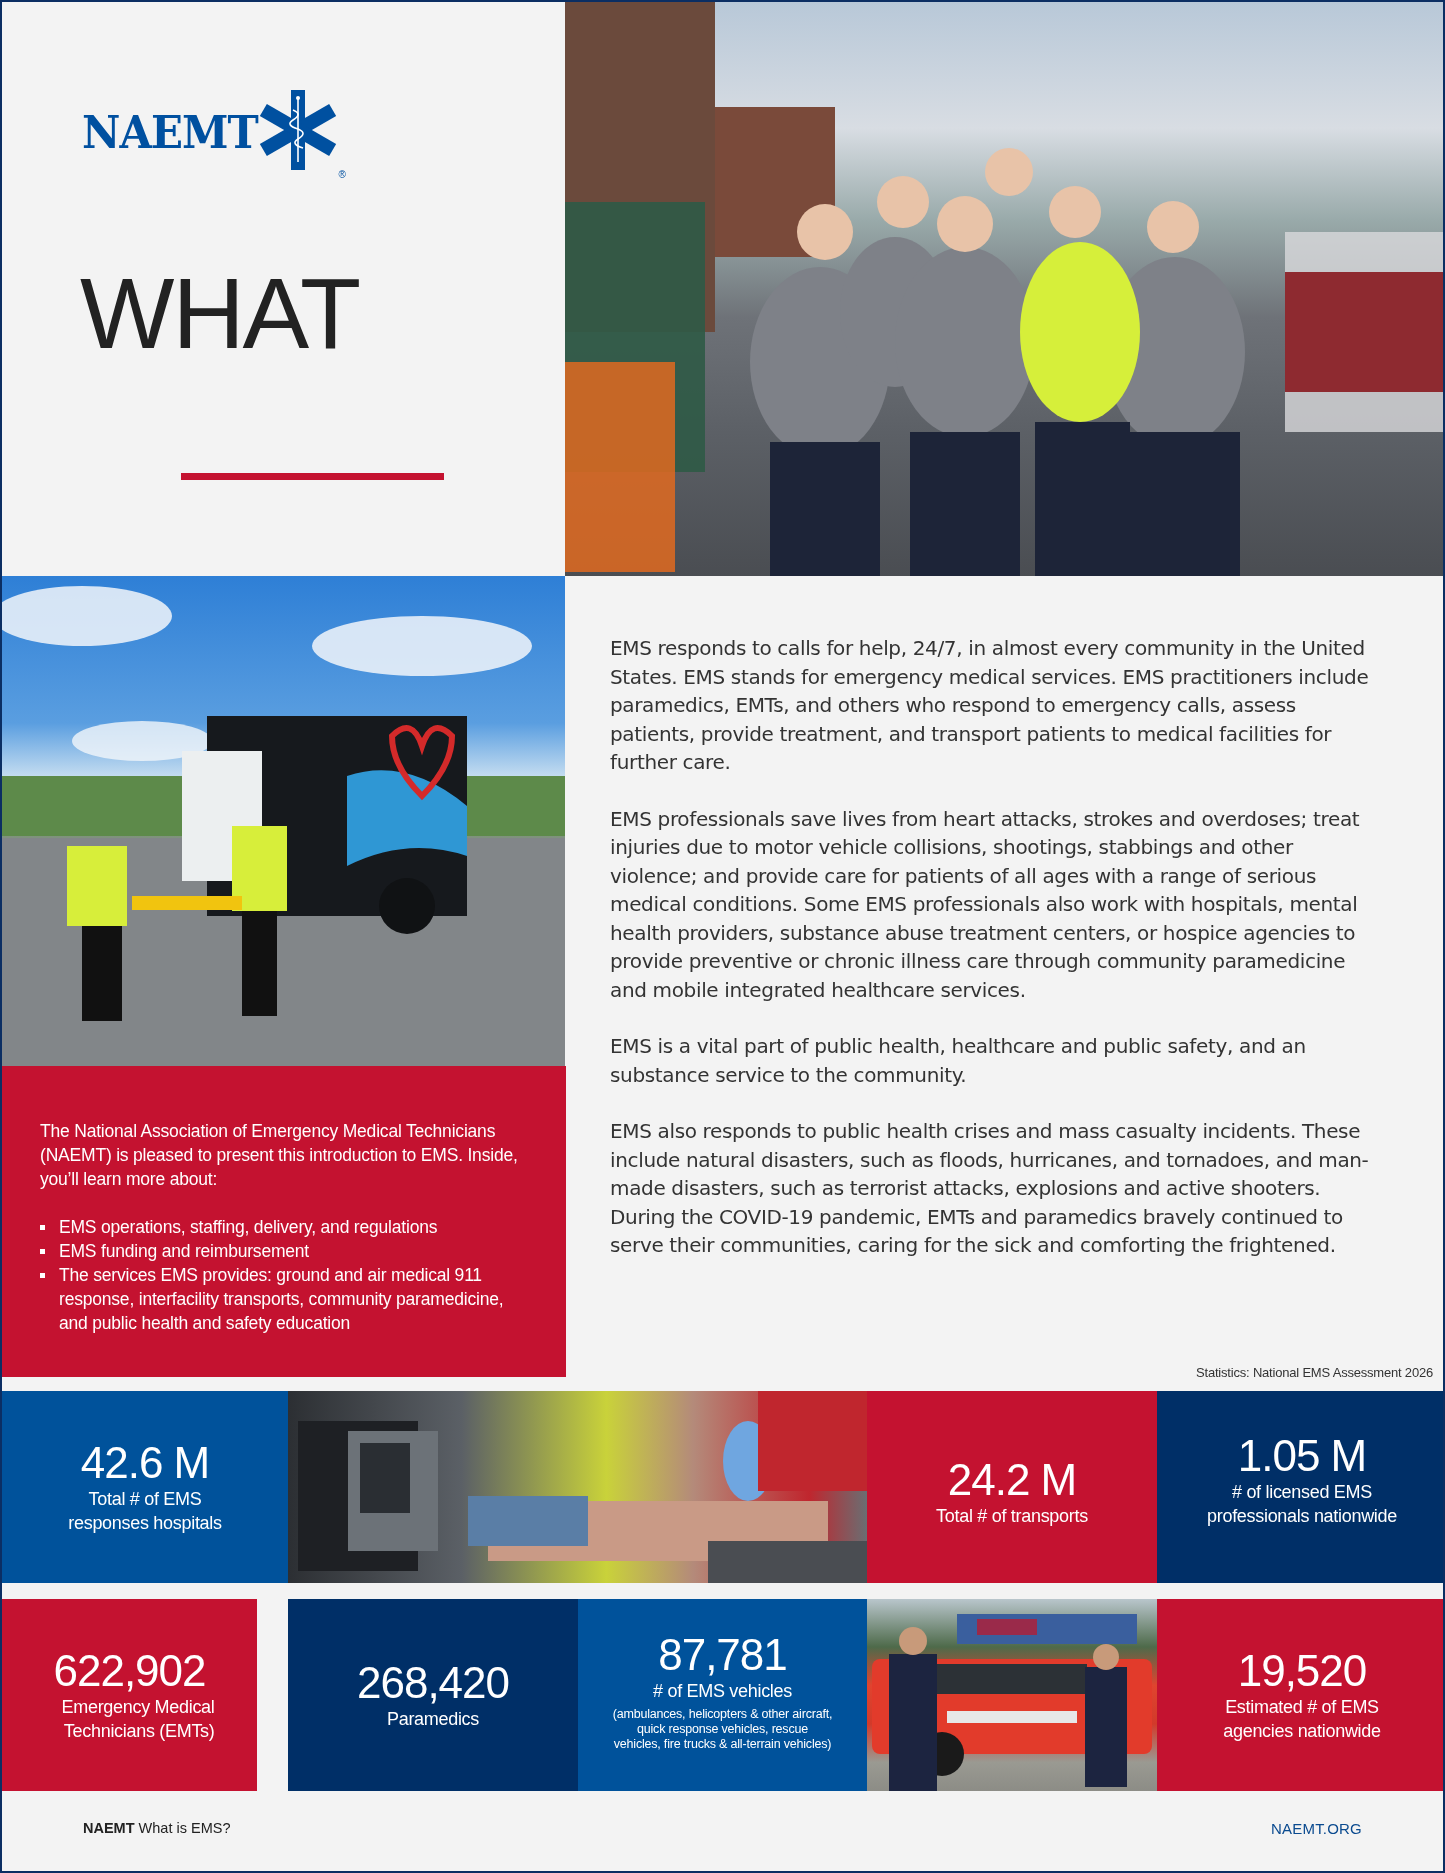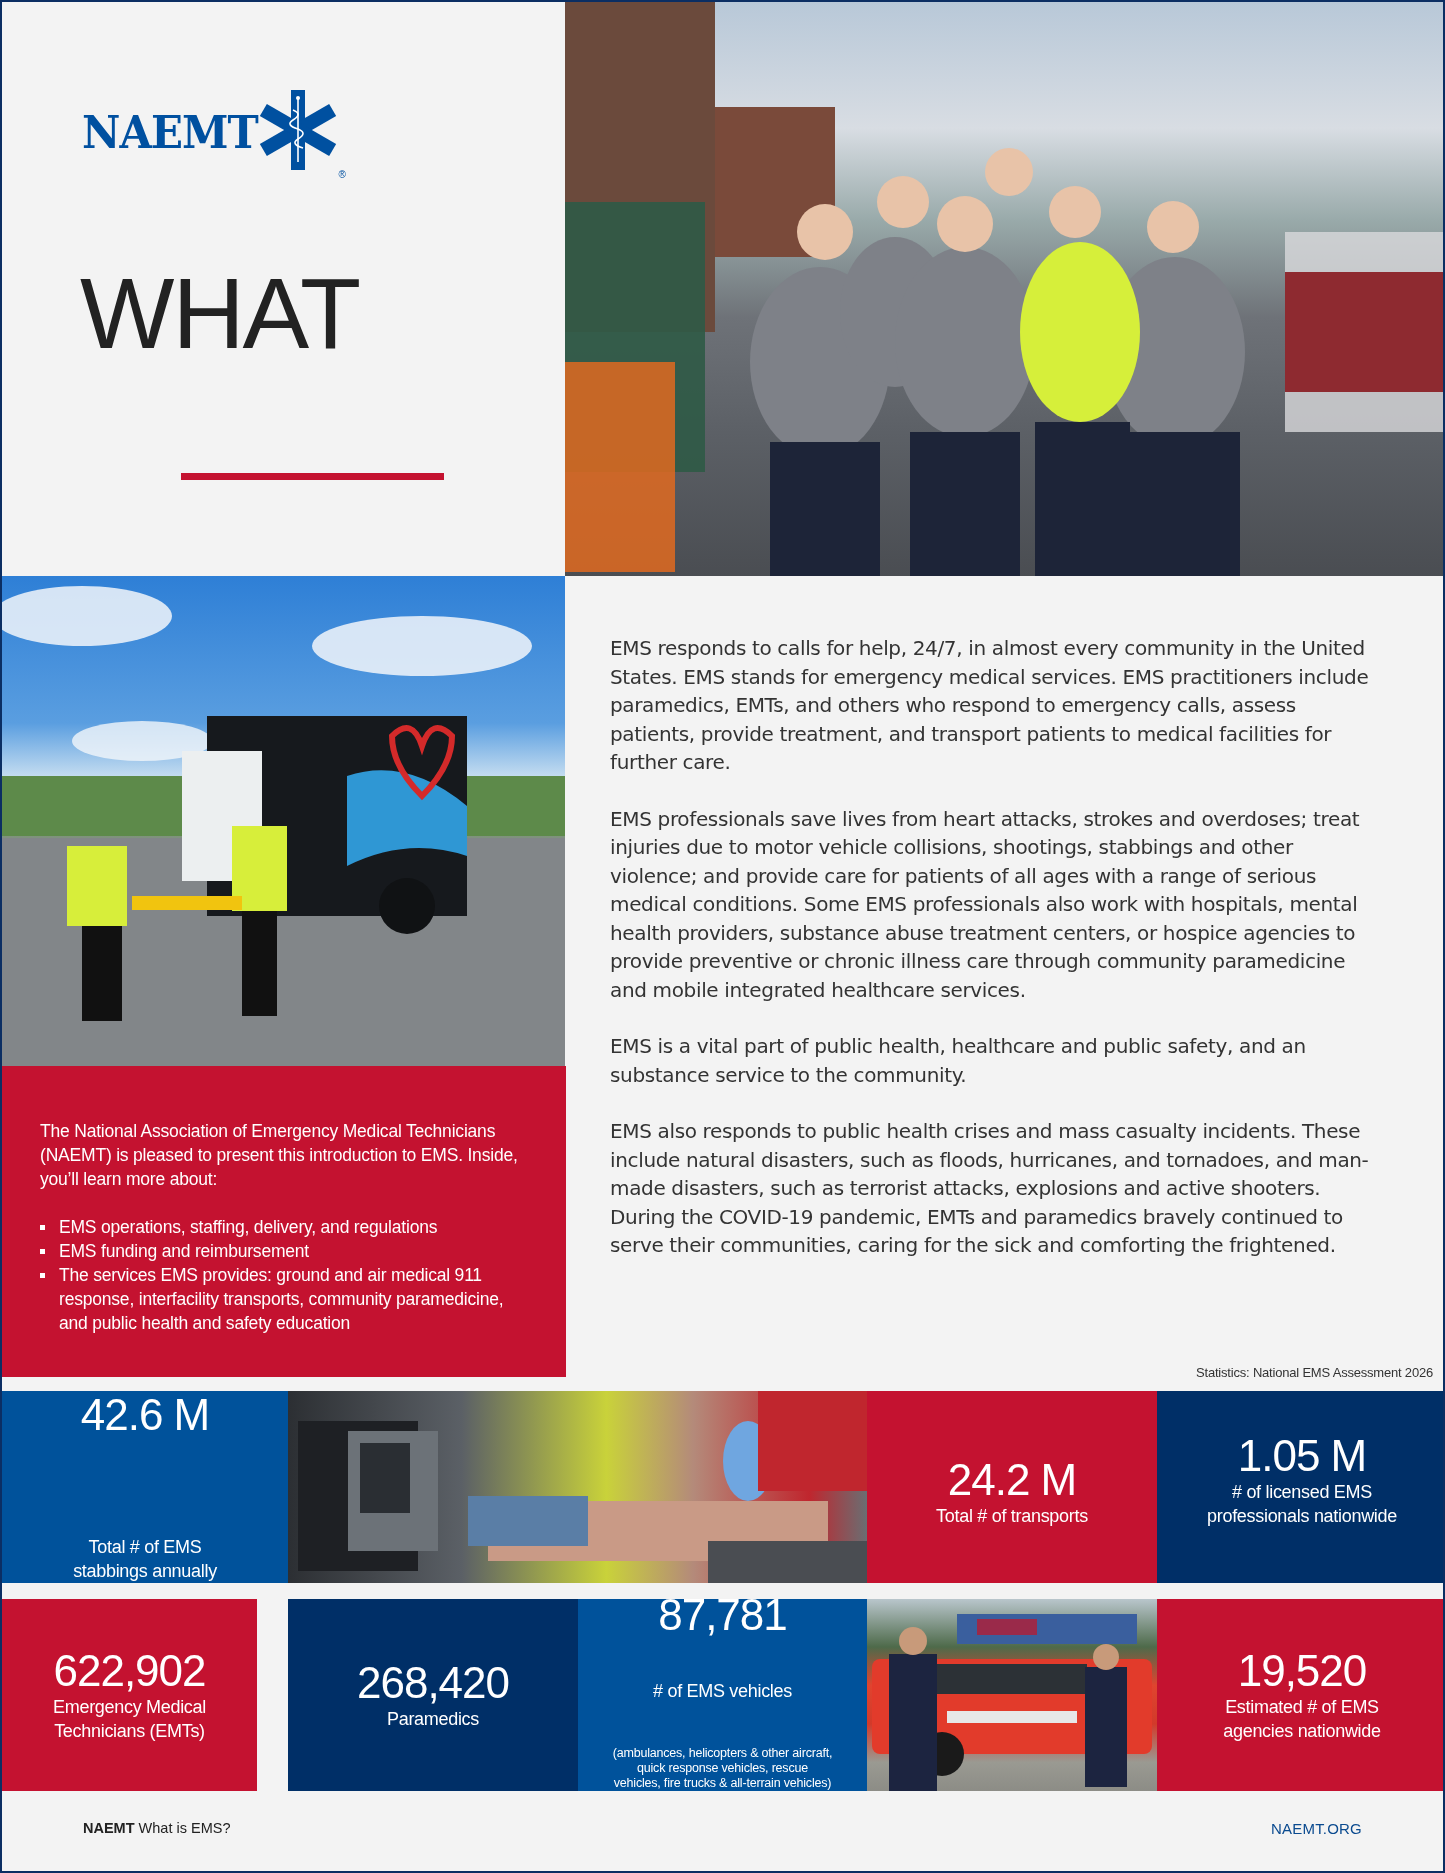--- a/index.html
+++ b/index.html
@@ -43,21 +43,21 @@
   .body-col { position: absolute; left: 608px; top: 632px; width: 760px; color: #333; font-family: "DejaVu Sans", sans-serif; }
   .body-col p { font-size: 20px; line-height: 28.5px; letter-spacing: -0.35px; margin-bottom: 28px; }
   .body-col .callout { font-family: "Liberation Sans", sans-serif; font-weight: 700; color: #c41230; font-size: 22px; letter-spacing: -0.4px; line-height: 28px; margin-top: -4px; margin-bottom: 28px; }
   .stats-source { position: absolute; right: 10px; top: 1363px; font-size: 13px; color: #333; letter-spacing: -0.2px; }
 
   
   .tile { position: absolute; color: #fff; text-align: center; display: flex; flex-direction: column; justify-content: center; align-items: center; font-family: "Liberation Sans", sans-serif; }
   .tile .num { font-size: 44px; font-weight: 300; line-height: 48px; letter-spacing: -1px; }
   .tile .lbl { font-size: 18px; line-height: 24px; letter-spacing: -0.3px; }
   .tile .sub { font-size: 12.5px; line-height: 15px; letter-spacing: -0.2px; margin-top: 6px; }
-  .bg-blue { background: #00529b; justify-content: space-between; }
+  .bg-blue { background: #00529b; }
   .bg-navy { background: #002f67; }
   .bg-red { background: #c41230; }
 
   
   .footer-left { position: absolute; left: 81px; top: 1818px; font-size: 14.5px; color: #222; }
   .footer-left b { font-weight: 700; }
   .footer-right { position: absolute; left: 1269px; top: 1818px; font-size: 15px; color: #0a4a8f; letter-spacing: 0.2px; }
 </style>
 </head>
 <body>
@@ -153,21 +153,21 @@
     <p>EMS responds to calls for help, 24/7, in almost every community in the United States. EMS stands for emergency medical services. EMS practitioners include paramedics, EMTs, and others who respond to emergency calls, assess patients, provide treatment, and transport patients to medical facilities for further care.</p>
     <p>EMS professionals save lives from heart attacks, strokes and overdoses; treat injuries due to motor vehicle collisions, shootings, stabbings and other violence; and provide care for patients of all ages with a range of serious medical conditions. Some EMS professionals also work with hospitals, mental health providers, substance abuse treatment centers, or hospice agencies to provide preventive or chronic illness care through community paramedicine and mobile integrated healthcare services.</p>
     <p>EMS is a vital part of public health, healthcare and public safety, and an substance service to the community.</p>
     <p>EMS also responds to public health crises and mass casualty incidents. These include natural disasters, such as floods, hurricanes, and tornadoes, and man-made disasters, such as terrorist attacks, explosions and active shooters. During the COVID-19 pandemic, EMTs and paramedics bravely continued to serve their communities, caring for the sick and comforting the frightened.</p>
   </div>
 
   <div class="stats-source">Statistics: National EMS Assessment 2026</div>
 
   <div class="tile bg-blue" style="left:0;top:1389px;width:286px;height:192px;">
     <div class="num">42.6 M</div>
-    <div class="lbl" style="width:170px;">Total # of EMS stabbings annually</div>
+    <div class="lbl" style="width:170px;">Total # of EMS responses hospitals</div>
   </div>
   <div class="photo photo-cpr" title="Responder performing CPR with defibrillator beside ambulance">
     <svg viewBox="0 0 579 192" preserveAspectRatio="none">
       <rect x="10" y="30" width="120" height="150" fill="#1e2024"></rect>
       <rect x="60" y="40" width="90" height="120" fill="#6c7278"></rect>
       <rect x="72" y="52" width="50" height="70" fill="#2a2e33"></rect>
       <rect x="200" y="110" width="340" height="60" fill="#c99a86"></rect>
       <rect x="180" y="105" width="120" height="50" fill="#5a7ea6"></rect>
       <ellipse cx="460" cy="70" rx="25" ry="40" fill="#6fa6e0"></ellipse>
       <rect x="470" y="0" width="109" height="100" fill="#c0262e"></rect>
@@ -176,21 +176,21 @@
   </div>
   <div class="tile bg-red" style="left:865px;top:1389px;width:290px;height:192px;">
     <div class="num" style="margin-top:10px;">24.2 M</div>
     <div class="lbl">Total # of transports</div>
   </div>
   <div class="tile bg-navy" style="left:1155px;top:1389px;width:290px;height:192px;">
     <div class="num" style="margin-top:-14px;">1.05 M</div>
     <div class="lbl" style="width:230px;"># of licensed EMS professionals nationwide</div>
   </div>
 
-  <div class="tile bg-red" style="left:0;top:1597px;width:255px;height:192px;">
+  <div class="tile bg-red" style="left:0;top:1597px;width:255px;height:192px;text-align:right;">
     <div class="num">622,902</div>
     <div class="lbl" style="width:170px;">Emergency Medical Technicians (EMTs)</div>
   </div>
   <div class="tile bg-navy" style="left:286px;top:1597px;width:290px;height:192px;">
     <div class="num">268,420</div>
     <div class="lbl">Paramedics</div>
   </div>
   <div class="tile bg-blue" style="left:576px;top:1597px;width:289px;height:192px;">
     <div class="num" style="margin-top:-8px;">87,781</div>
     <div class="lbl"># of EMS vehicles</div>

